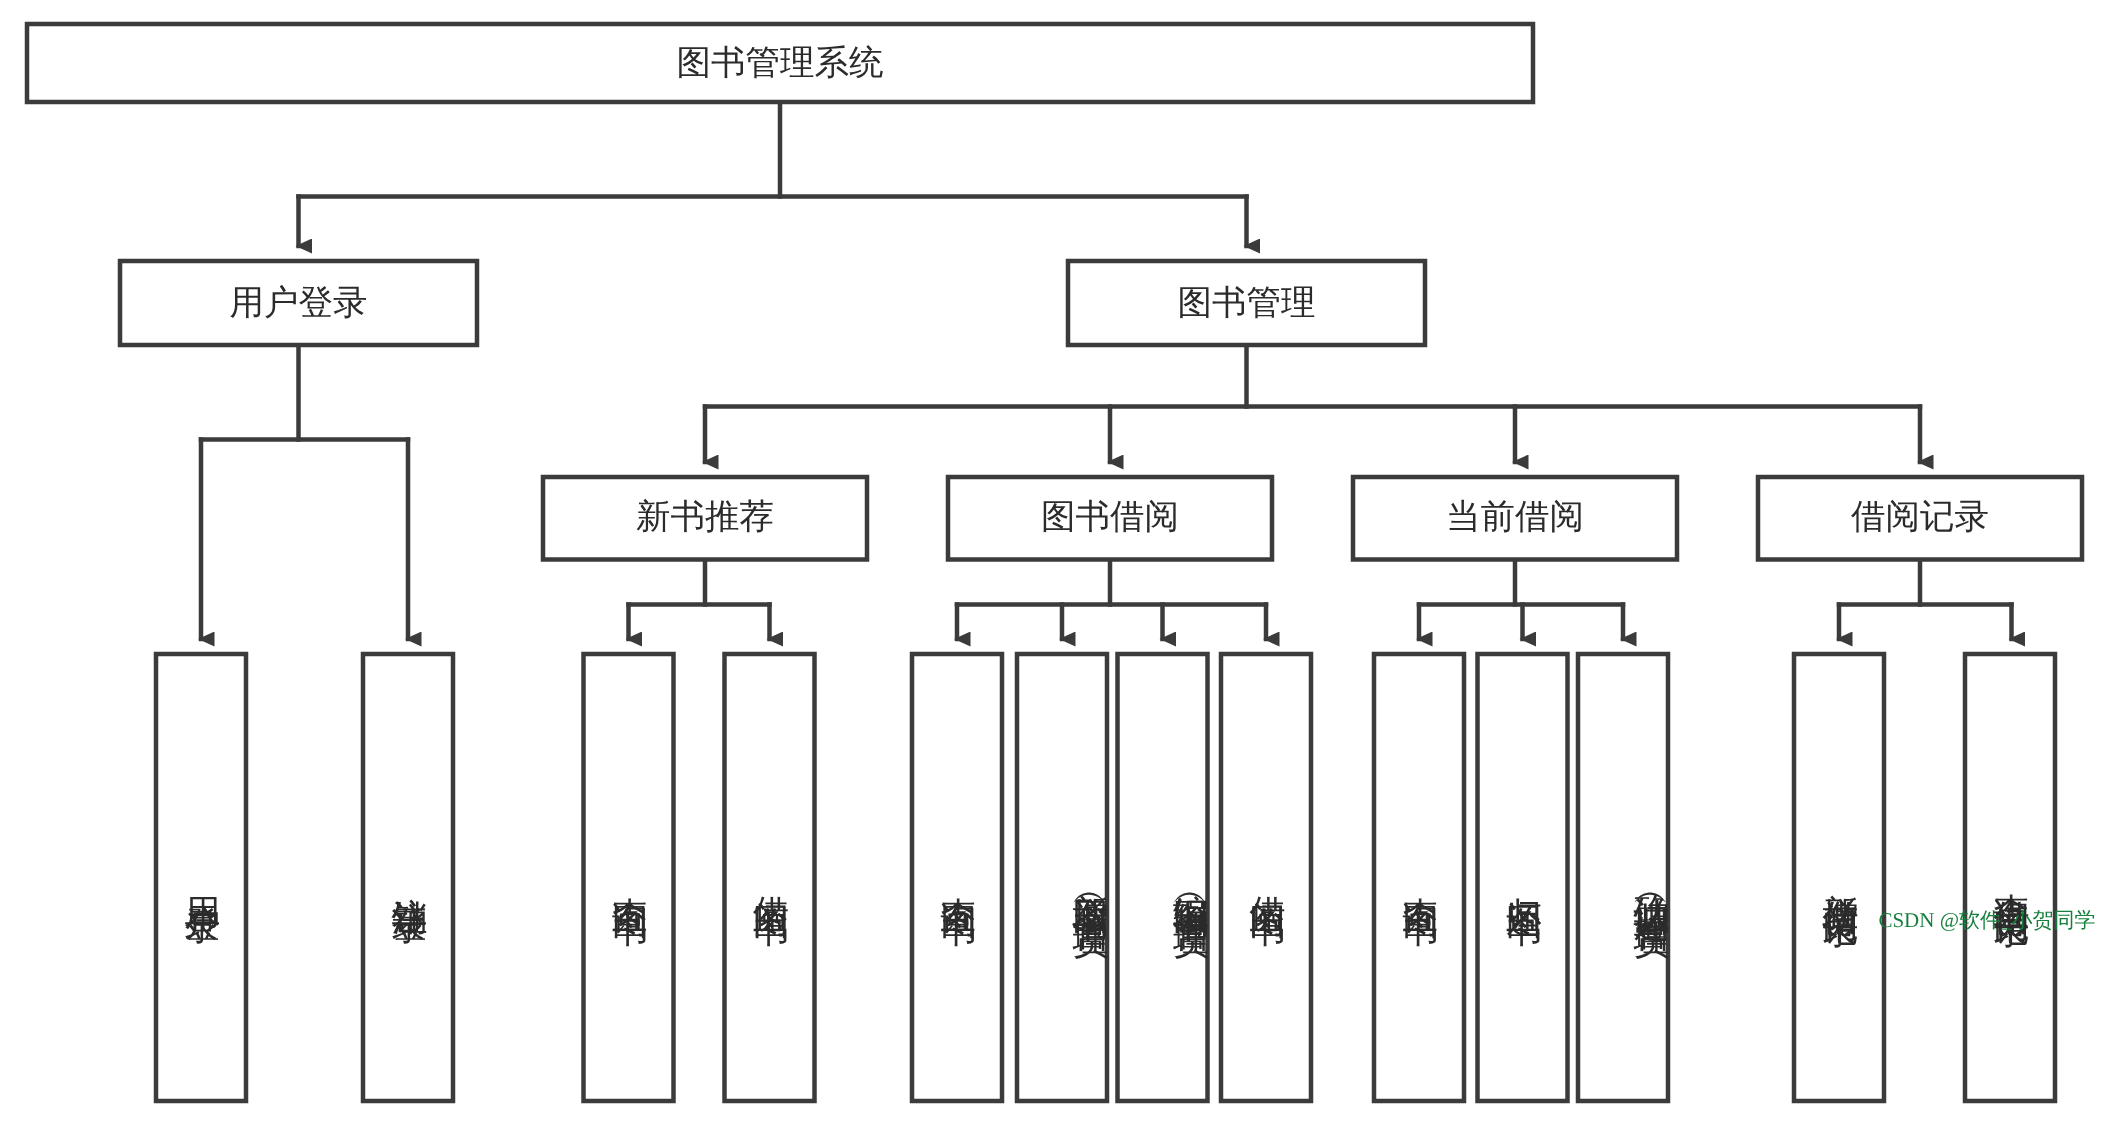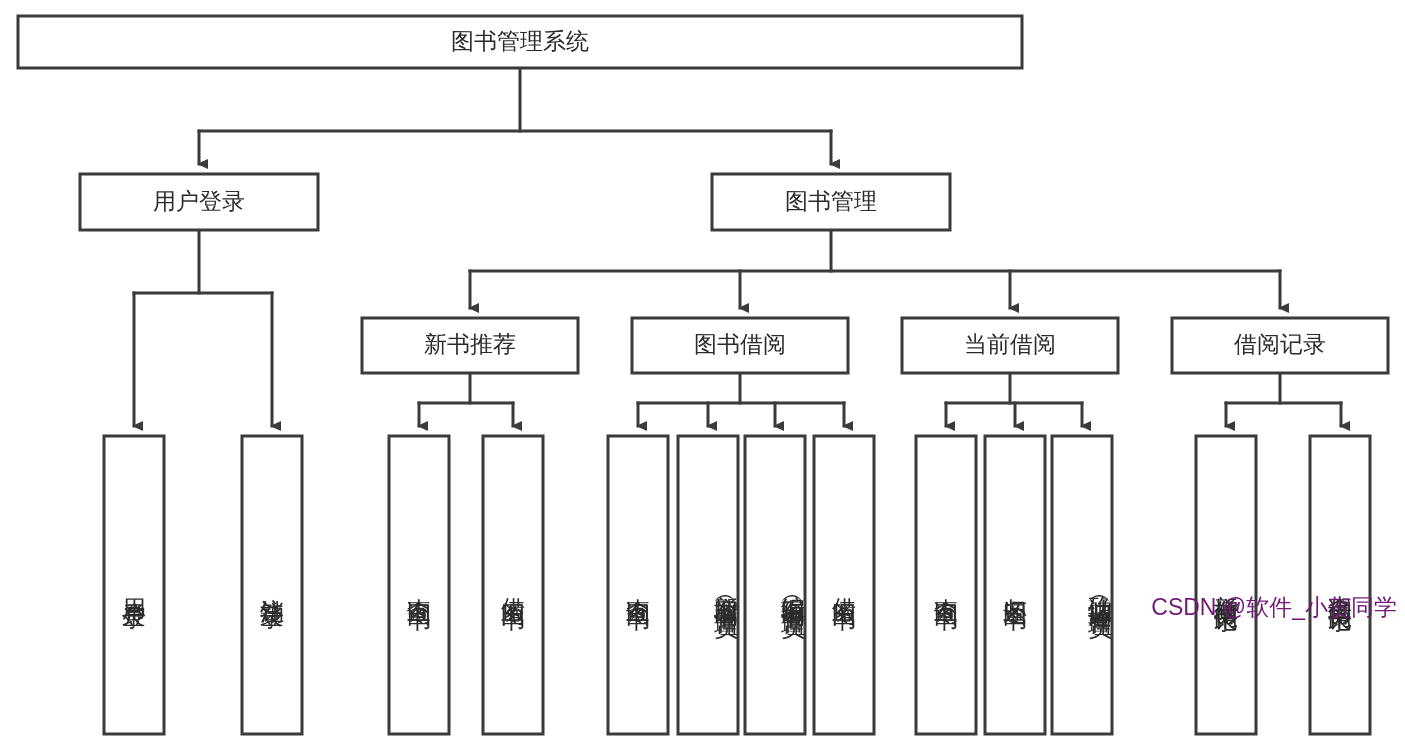--- a/index.html
+++ b/index.html
@@ -64,23 +64,23 @@
     white-space: nowrap;
     pointer-events: none;
   }
   .leaf-label.centered {
     align-items: center;
   }
   .watermark {
     position: absolute;
     right: 8px;
     bottom: 4px;
-    font-family: Liberation Sans, sans-serif;
-    font-size: 23px;
-    color: #701a75;
+    font-family: Liberation Serif, serif;
+    font-size: 14px;
+    color: #15803d;
     white-space: nowrap;
   }
 </style>
 </head>
 <body>
 
 <div id="diagram-root">
 
   <svg id="flowchart" viewBox="0 0 1405 747">
     <defs>

